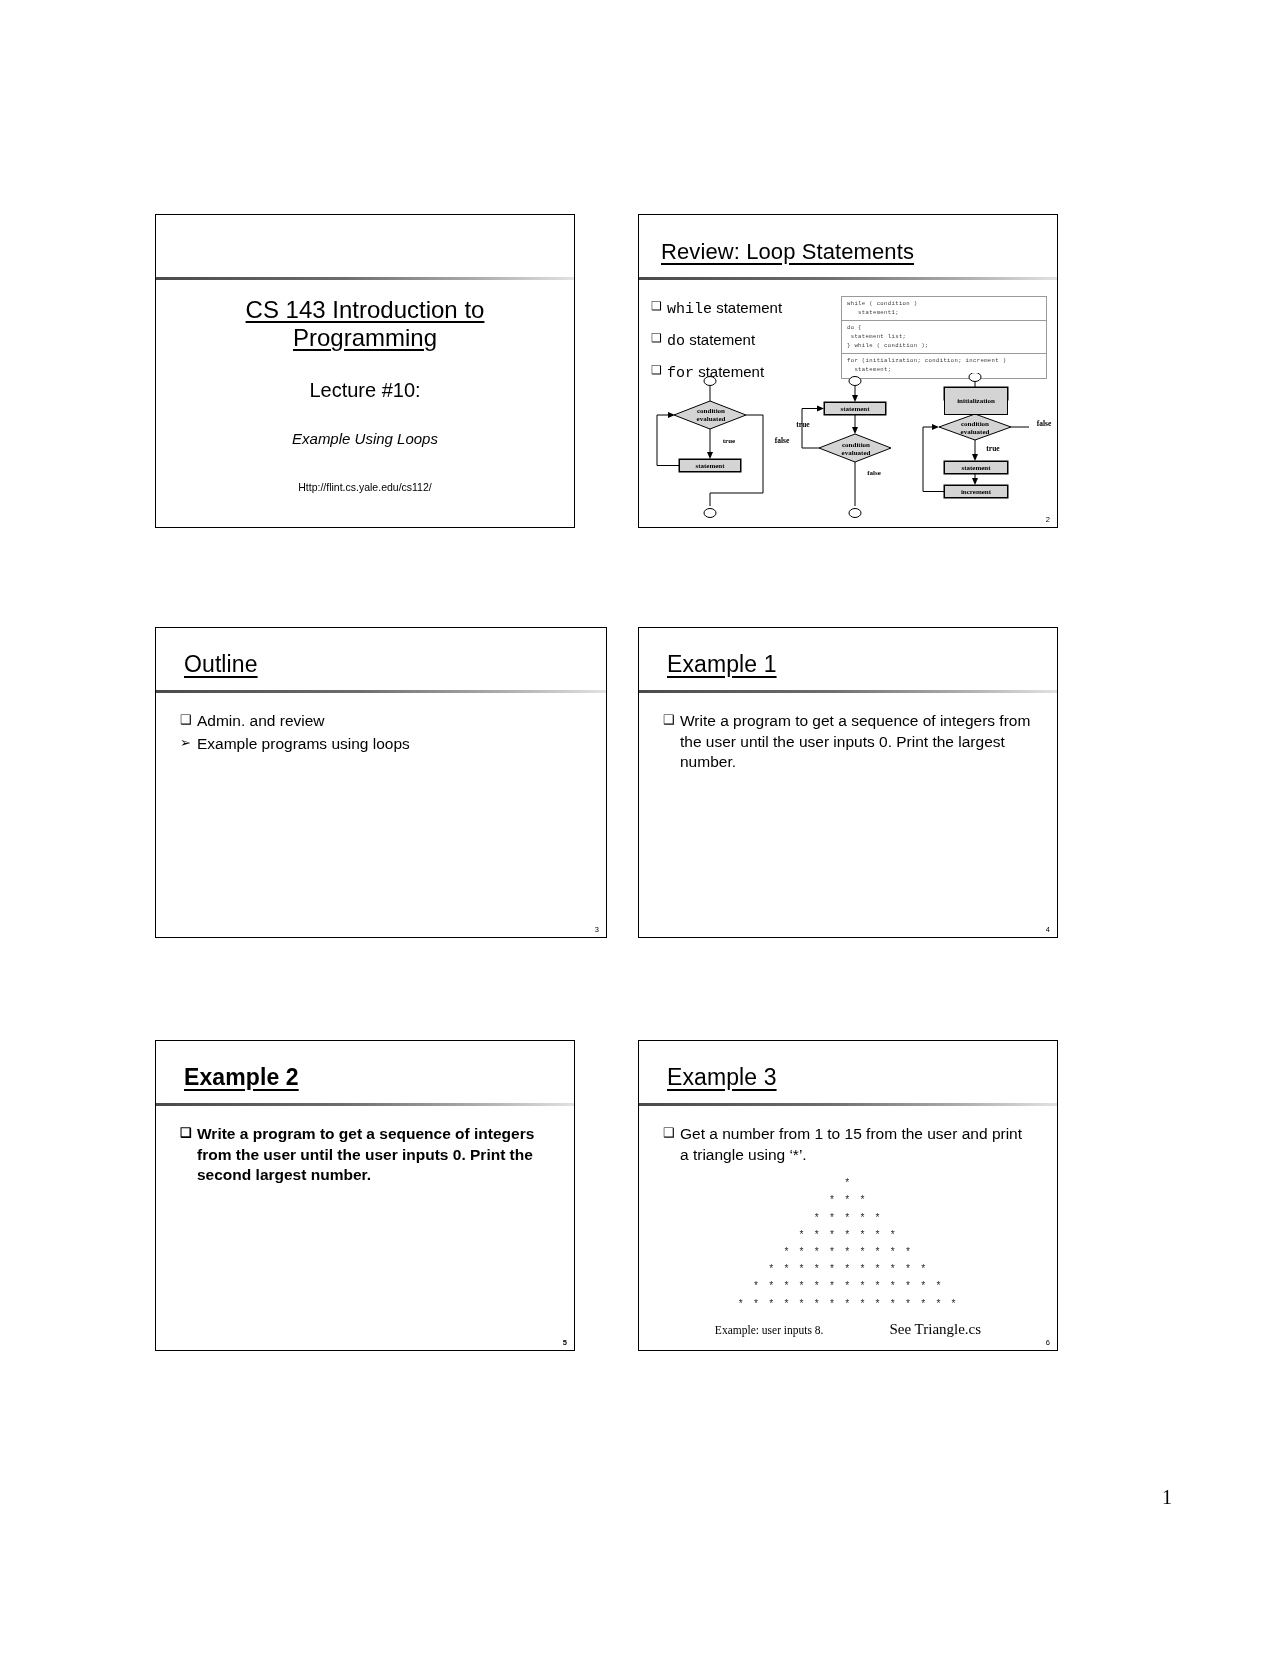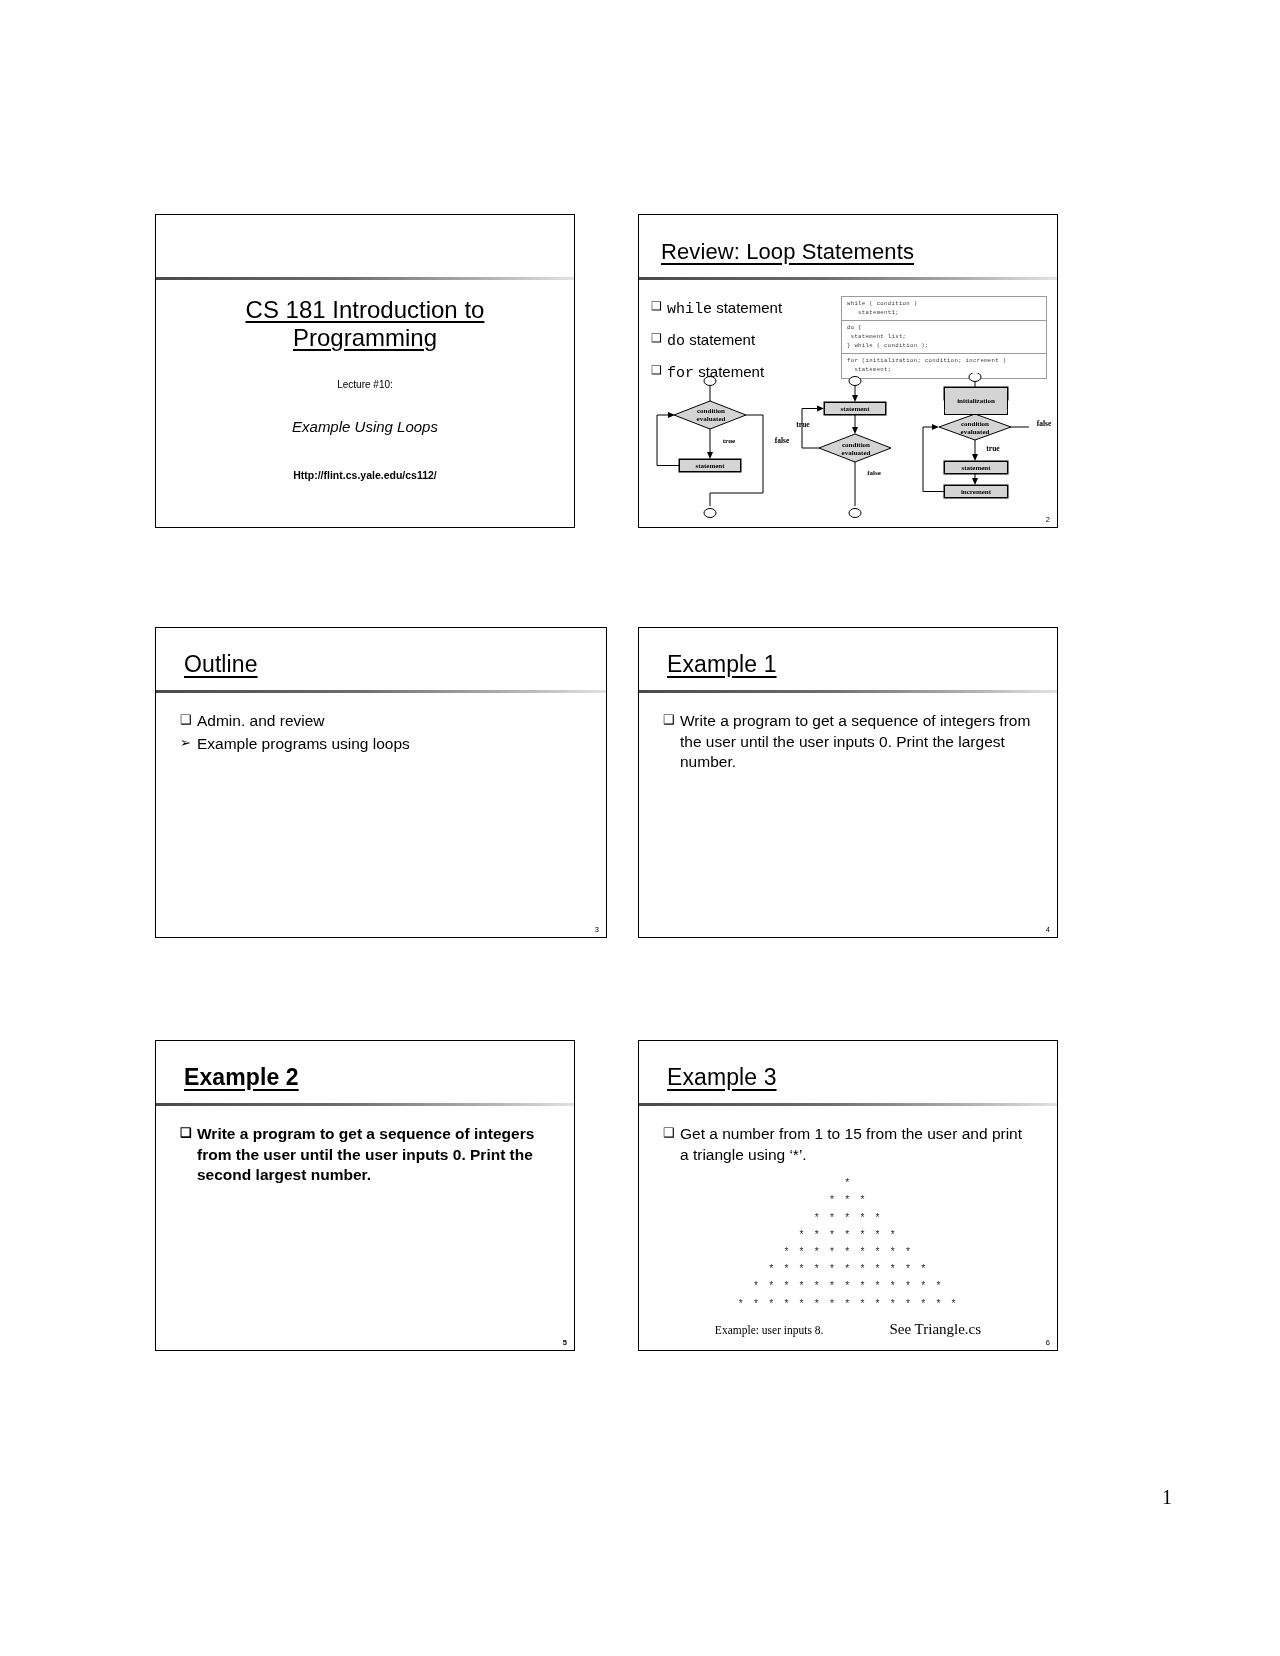--- a/index.html
+++ b/index.html
@@ -83,32 +83,31 @@
   }
   #slide1 .ts-main {
     font-size: 24px;
     line-height: 1.18;
     text-decoration: underline;
     text-underline-offset: 3px;
     display: inline-block;
     padding: 0 6px;
   }
   #slide1 .ts-lecture {
-    font-size: 10px;
+    font-size: 20px;
     margin-top: 26px;
   }
   #slide1 .ts-sub {
     font-size: 15px;
     font-style: italic;
     margin-top: 28px;
   }
   #slide1 .ts-url {
     font-size: 10.5px;
     margin-top: 34px;
-    font-weight: bold;
   }
 
   
   #slide2 { left: 638px; top: 214px; width: 420px; height: 314px; }
   #slide2 .slide-title { font-size: 22px; left: 22px; }
   #slide2 .s2-cols {
     display: flex;
     padding: 12px 10px 0 12px;
   }
   #slide2 .s2-left { width: 190px; padding-top: 6px; }
@@ -211,21 +210,21 @@
 
 <div class="page">
 
   <div class="slide" id="slide1">
     <div class="slide-title-area">
       <div class="top-blank"></div>
     </div>
     <div class="rule"></div>
     <div class="slide-body ts-body">
       <div>
-        <span class="ts-main">CS 181  Introduction to Programming</span>
+        <span class="ts-main">CS 143  Introduction to Programming</span>
       </div>
       <div class="ts-lecture">Lecture #10:</div>
       <div class="ts-sub">Example Using Loops</div>
       <div class="ts-url">Http://flint.cs.yale.edu/cs112/</div>
     </div>
   </div>
 
   <div class="slide" id="slide2">
     <div class="slide-title-area">
       <div class="slide-title">Review: Loop Statements</div>

